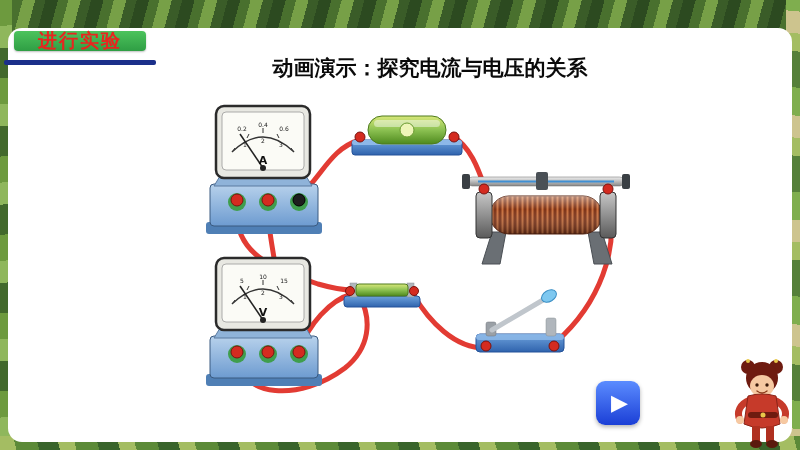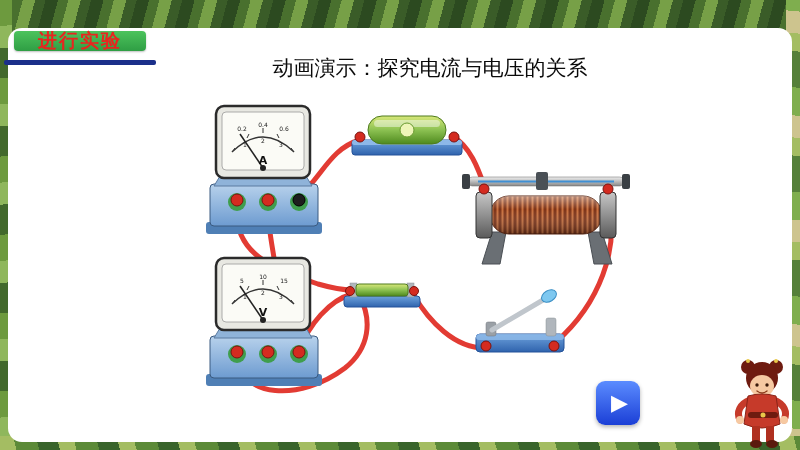--- a/index.html
+++ b/index.html
@@ -27,21 +27,21 @@
     border-radius:4px;display:flex;align-items:center;justify-content:center;
     box-shadow:0 1px 2px rgba(0,0,0,0.25);
   }
   .badge span{font-size:19px;font-weight:bold;color:#e8251f;letter-spacing:2px;}
   .badge-underline{
     position:absolute;left:4px;top:60px;width:152px;height:5px;z-index:3;
     background:#1b2f8a;border-radius:2px;
   }
   .page-title{
     position:absolute;left:60px;right:0;top:54px;z-index:3;
-    text-align:center;font-size:21px;font-weight:normal;color:#0a0a0a;
+    text-align:center;font-size:21px;font-weight:bold;color:#0a0a0a;
   }
   .circuit-svg{position:absolute;left:0;top:0;z-index:2;}
   .tick{font:6px "DejaVu Sans",sans-serif;fill:#222;text-anchor:middle;}
   .meter-letter{font:bold 11px "DejaVu Sans",sans-serif;fill:#111;text-anchor:middle;}
   .play{
     position:absolute;left:596px;top:381px;width:44px;height:44px;z-index:3;
     background:linear-gradient(180deg,#5b8cff,#1b3fd6);
     border-radius:9px;display:flex;align-items:center;justify-content:center;
     box-shadow:0 2px 4px rgba(0,0,0,0.3);cursor:pointer;
   }

